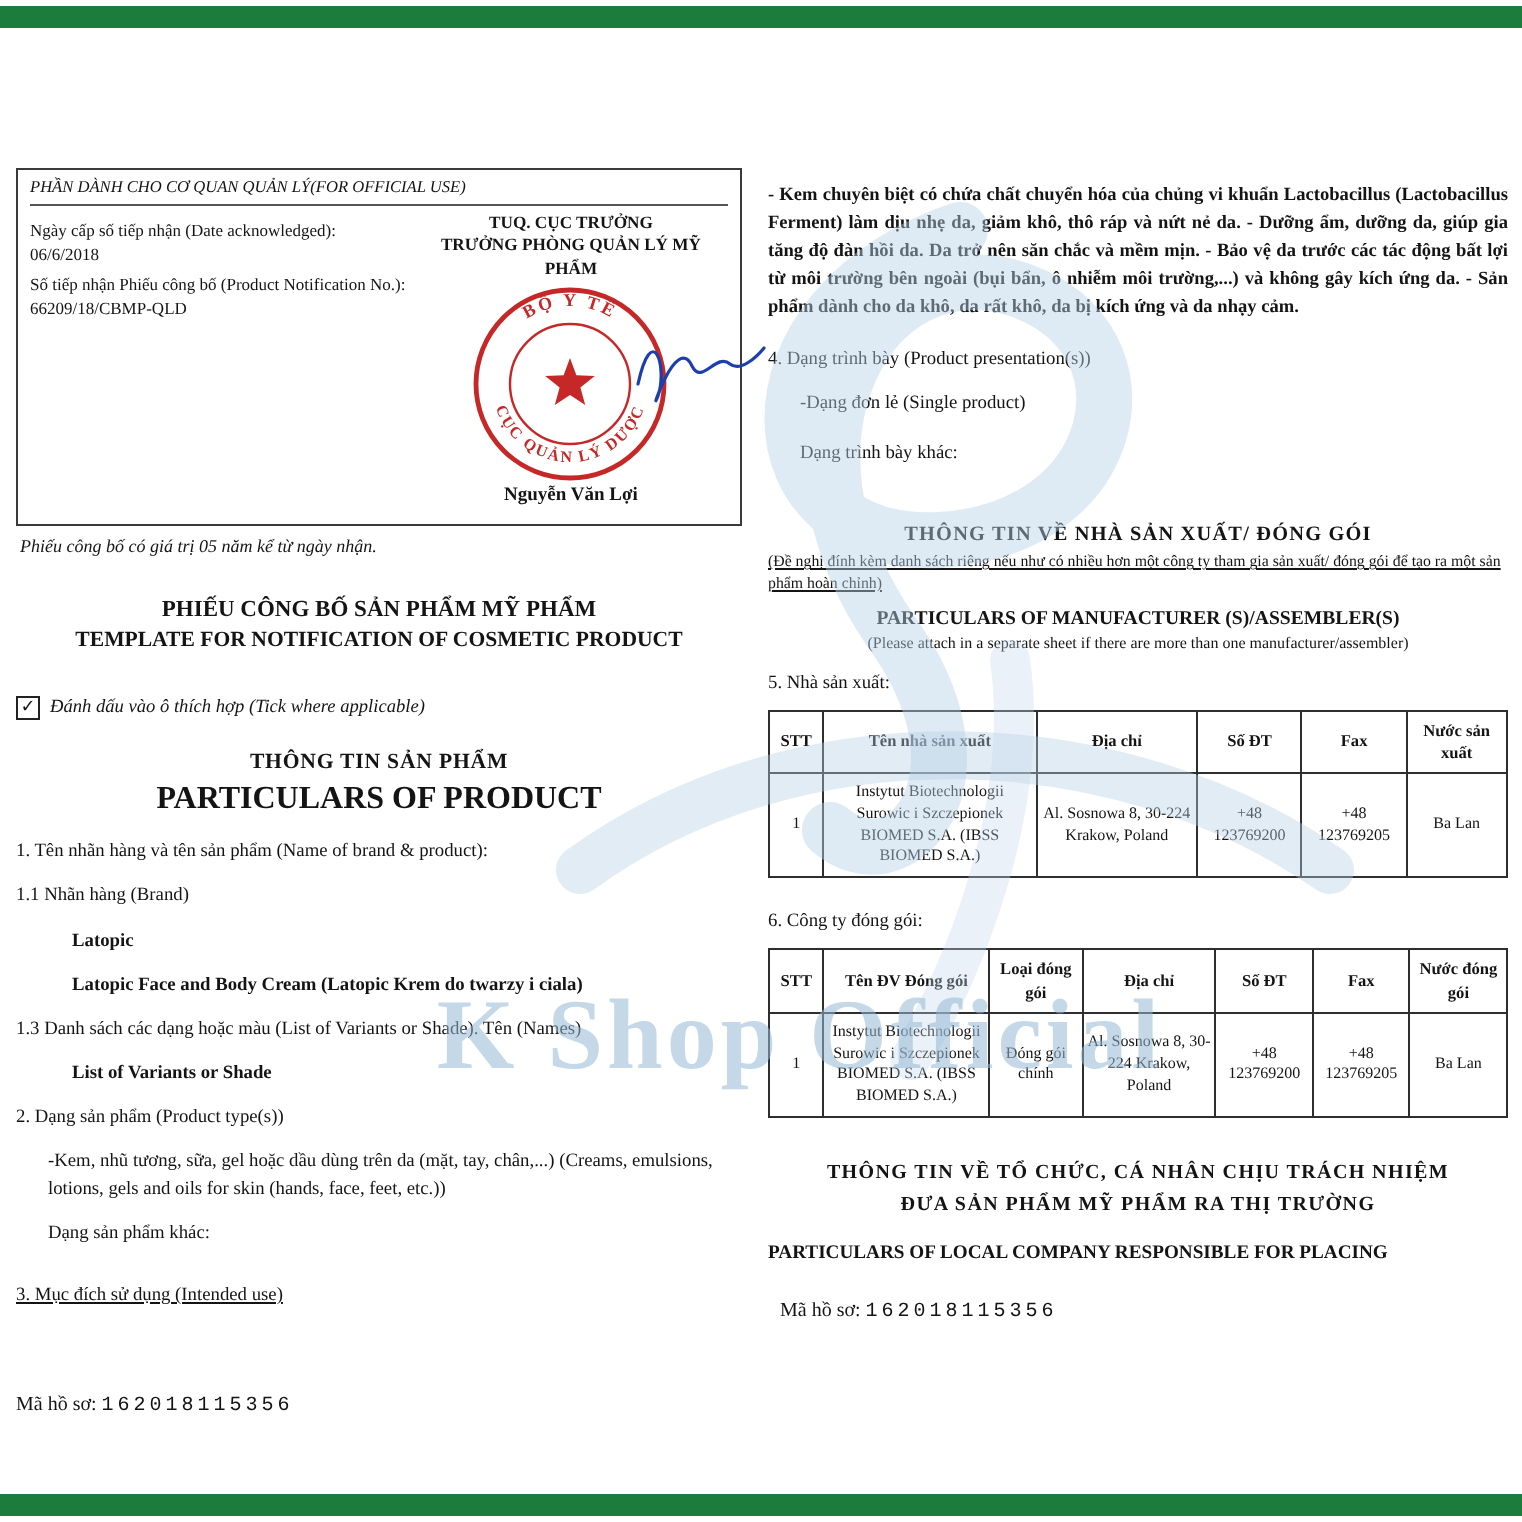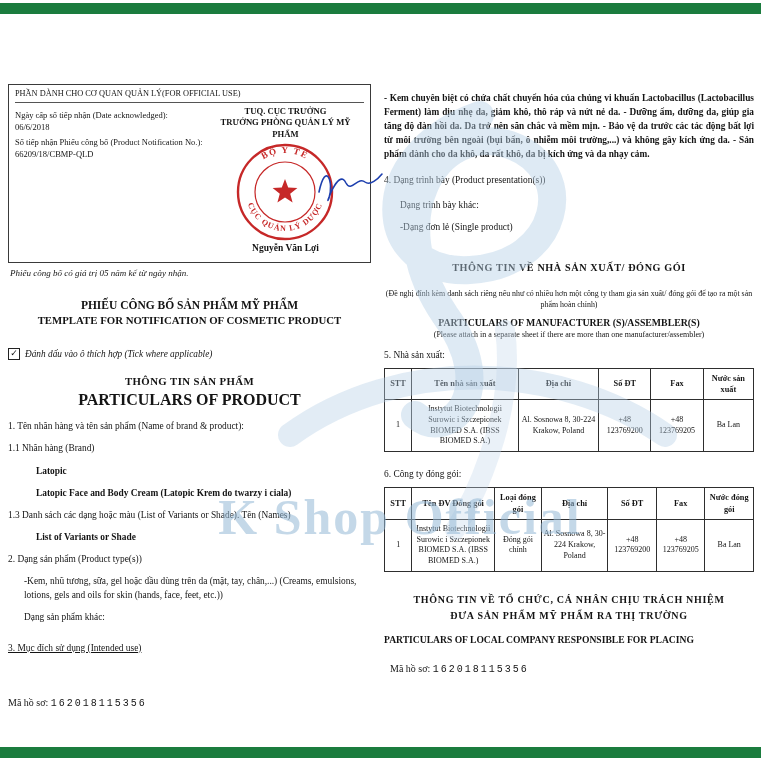--- a/index.html
+++ b/index.html
@@ -14,21 +14,21 @@
   .wm-text{left:140px;top:488px;width:520px;text-align:center;font-size:50px;font-weight:bold;
            color:rgba(148,184,214,0.55);letter-spacing:2px;white-space:nowrap;}
   .wm-swirl{left:255px;top:100px;}
 
   
   .col-left{position:absolute;left:8px;top:84px;width:363px;}
   .col-right{position:absolute;left:384px;top:92px;width:370px;}
 
   
   .obox{border:1.3px solid #3a3a3a;padding:3px 6px 6px 6px;font-size:8.5px;line-height:1.4;}
-  .obox-header{font-size:8.3px;border-bottom:1px solid #555;padding-bottom:2px;margin-bottom:3px;}
+  .obox-header{font-style:italic;font-size:8.3px;border-bottom:1px solid #555;padding-bottom:2px;margin-bottom:3px;}
   .obox-body{display:flex;}
   .obox-left{width:55%;padding-top:4px;}
   .obox-left .lbl{display:block;}
   .obox-left .val{display:block;margin-bottom:4px;}
   .obox-right{width:45%;text-align:center;}
   .authority{font-weight:bold;font-size:8.6px;line-height:1.35;}
   .stamp-wrap{margin:2px auto 0 auto;width:190px;height:100px;position:relative;}
   .signer{font-weight:bold;font-size:9.5px;margin-top:0px;}
   .validity{font-style:italic;font-size:9px;margin:5px 0 0 2px;}
 
@@ -46,21 +46,21 @@
   .sub{margin-left:28px;}
   .sub2{margin-left:16px;}
   .bval{font-weight:bold;}
 
   .filecode{font-size:10px;margin-top:42px;}
   .filecode .code{font-family:"Liberation Mono", monospace;letter-spacing:2px;font-size:10px;}
 
   
   .use-par{font-weight:bold;font-size:9.3px;line-height:1.5;text-align:justify;}
   .mfr-head{ text-align:center;font-weight:bold;font-size:10.2px;letter-spacing:0.6px;margin-top:28px;}
-  .mfr-note{ text-align:center;font-size:7.9px;line-height:1.35;margin-top:16px;}
+  .mfr-note{ text-align:left;font-size:7.9px;line-height:1.35;margin-top:3px;text-decoration:underline;}
   .mfr-head-en{text-align:center;font-weight:bold;font-size:9.8px;margin-top:6px;}
   .mfr-note-en{text-align:center;font-size:8px;margin-top:2px;}
 
   table.doc{border-collapse:collapse;width:100%;font-size:8px;text-align:center;margin-top:6px;padding-left:20px;}
   table.doc th,table.doc td{border:1px solid #2e2e2e;padding:4px 2px;vertical-align:middle;line-height:1.35;}
   table.doc th{font-weight:bold;font-size:8.3px;}
 
   .resp-head{ text-align:center;font-weight:bold;font-size:10px;letter-spacing:0.7px;line-height:1.6;margin-top:20px;}
   .resp-head-en{text-align:left;font-weight:bold;font-size:9.6px;margin-top:10px;}
   .filecode-r{font-size:10px;margin-top:18px;margin-left:6px;}
@@ -146,22 +146,22 @@
       <span>Mã hồ sơ:</span>
       <span class="code">162018115356</span>
     </div>
   </div>
 
   <div class="col-right">
 
     <div class="use-par">- Kem chuyên biệt có chứa chất chuyển hóa của chủng vi khuẩn Lactobacillus (Lactobacillus Ferment) làm dịu nhẹ da, giảm khô, thô ráp và nứt nẻ da.  - Dưỡng ẩm, dưỡng da, giúp gia tăng độ đàn hồi da. Da trở nên săn chắc và mềm mịn.  - Bảo vệ da trước các tác động bất lợi từ môi trường bên ngoài (bụi bẩn, ô nhiễm môi trường,...) và không gây kích ứng da.  - Sản phẩm dành cho da khô, da rất khô, da bị kích ứng và da nhạy cảm.</div>
 
     <div class="item" style="margin-top:12px;">4.   Dạng trình bày (Product presentation(s))</div>
+    <div class="item sub2">-Dạng đơn lẻ (Single product)</div>
     <div class="item sub2" style="margin-top:12px;">Dạng trình bày khác:</div>
-    <div class="item sub2">-Dạng đơn lẻ (Single product)</div>
 
     <div class="mfr-head">THÔNG TIN VỀ NHÀ SẢN XUẤT/ ĐÓNG GÓI</div>
     <div class="mfr-note">(Đề nghị đính kèm danh sách riêng nếu như có nhiều hơn một công ty tham gia sản xuất/ đóng gói để tạo ra một sản phẩm hoàn chỉnh)</div>
     <div class="mfr-head-en">PARTICULARS OF MANUFACTURER (S)/ASSEMBLER(S)</div>
     <div class="mfr-note-en">(Please attach in a separate sheet if there are more than one manufacturer/assembler)</div>
 
     <div class="item" style="margin-top:10px;">5.   Nhà sản xuất:</div>
 
     <table class="doc">
       <colgroup>

